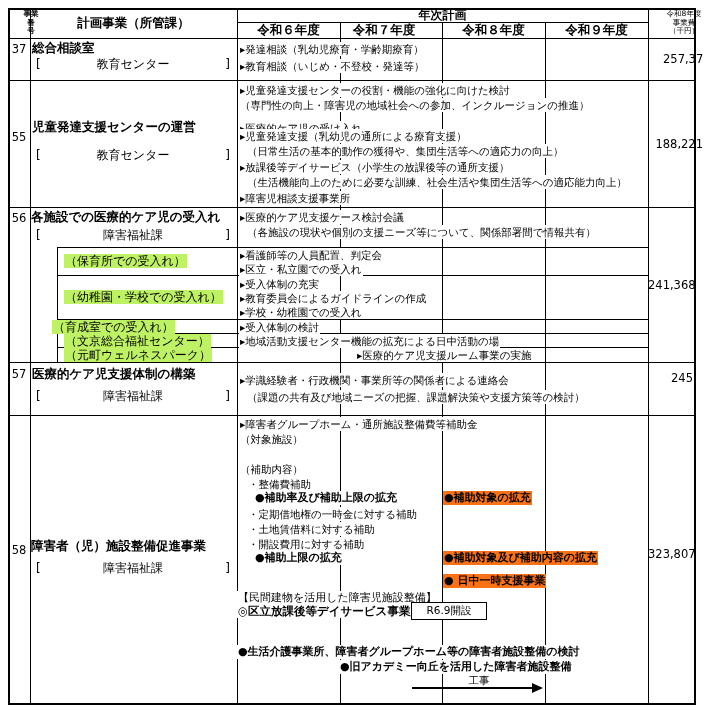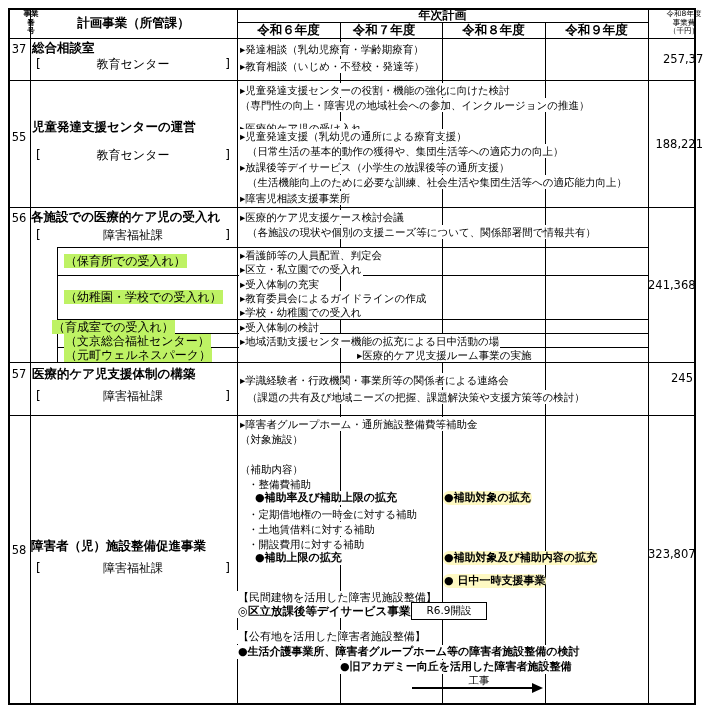--- a/index.html
+++ b/index.html
@@ -10,21 +10,21 @@
   .hl-line{position:absolute;height:1px;background:#000;}
   .vl-line{position:absolute;width:1px;background:#000;}
   .frame{position:absolute;left:8px;top:8px;width:688px;height:697px;
          border:2px solid #000;box-sizing:border-box;}
   
   .t{position:absolute;font-size:10.5px;line-height:14px;white-space:nowrap;
      background:#fff;padding:0 1px;}
   .tt{position:absolute;font-size:12.5px;line-height:15px;font-weight:bold;white-space:nowrap;}
   .lbl{position:absolute;font-size:12px;line-height:14px;white-space:nowrap;background:#bef264;padding:0 1px;}
   .bld{font-weight:bold;font-size:11px;}
-  .hl{background:#fef9c3;font-weight:bold;font-size:11px;border-radius:6px;}
+  .hl{background:#f97316;font-weight:bold;font-size:11px;}
   .num{position:absolute;font-size:11.5px;text-align:center;}
   .bud{position:absolute;font-size:11.5px;text-align:right;}
   .cell-center{display:flex;align-items:center;justify-content:center;text-align:center;}
   .cell-col{display:flex;flex-direction:column;align-items:center;justify-content:center;text-align:center;}
   .small{font-size:7.5px;line-height:8.5px;padding-left:12px;}
   .bracket-row{position:absolute;display:flex;justify-content:space-between;
                font-size:12px;line-height:15px;}
   .hdr-year{position:absolute;top:22px;height:16px;font-weight:bold;font-size:12.5px;}
   .note-box{position:absolute;border:1.5px solid #000;box-sizing:border-box;
             display:flex;align-items:center;justify-content:center;
@@ -161,21 +161,20 @@
   <div class="t" style="left:247px;top:507px;">・定期借地権の一時金に対する補助</div>
   <div class="t" style="left:247px;top:522px;">・土地賃借料に対する補助</div>
   <div class="t" style="left:247px;top:537px;">・開設費用に対する補助</div>
   <div class="t bld" style="left:254px;top:551px;">●補助上限の拡充</div>
   <div class="t hl" style="left:443px;top:551px;">●補助対象及び補助内容の拡充</div>
   <div class="t hl" style="left:443px;top:574px;">● 日中一時支援事業</div>
 
   <div class="t" style="left:237px;top:591px;font-size:11px;">【民間建物を活用した障害児施設整備】</div>
   <div class="t" style="left:237px;top:604px;font-weight:bold;font-size:11.5px;">◎区立放課後等デイサービス事業所</div>
   <div class="note-box" style="left:411px;top:602px;width:76px;height:18px;">R6.9開設</div>
-  <div class="t" style="left:237px;top:630px;font-size:11px;">【公有地を活用した障害者施設整備】</div>
   <div class="t" style="left:237px;top:645px;font-weight:bold;font-size:11px;">●生活介護事業所、障害者グループホーム等の障害者施設整備の検討</div>
   <div class="t" style="left:339px;top:660px;font-weight:bold;font-size:11px;">●旧アカデミー向丘を活用した障害者施設整備</div>
   <div class="t" style="left:455px;top:673px;width:46px;text-align:center;">工事</div>
   <div class="arrow-line" style="left:412px;top:687px;width:122px;"></div>
   <div class="arrow-head" style="left:532px;top:683px;"></div>
 
   <div class="bud" style="left:648px;top:547px;width:45px;">323,807</div>
 
 </div>
 

